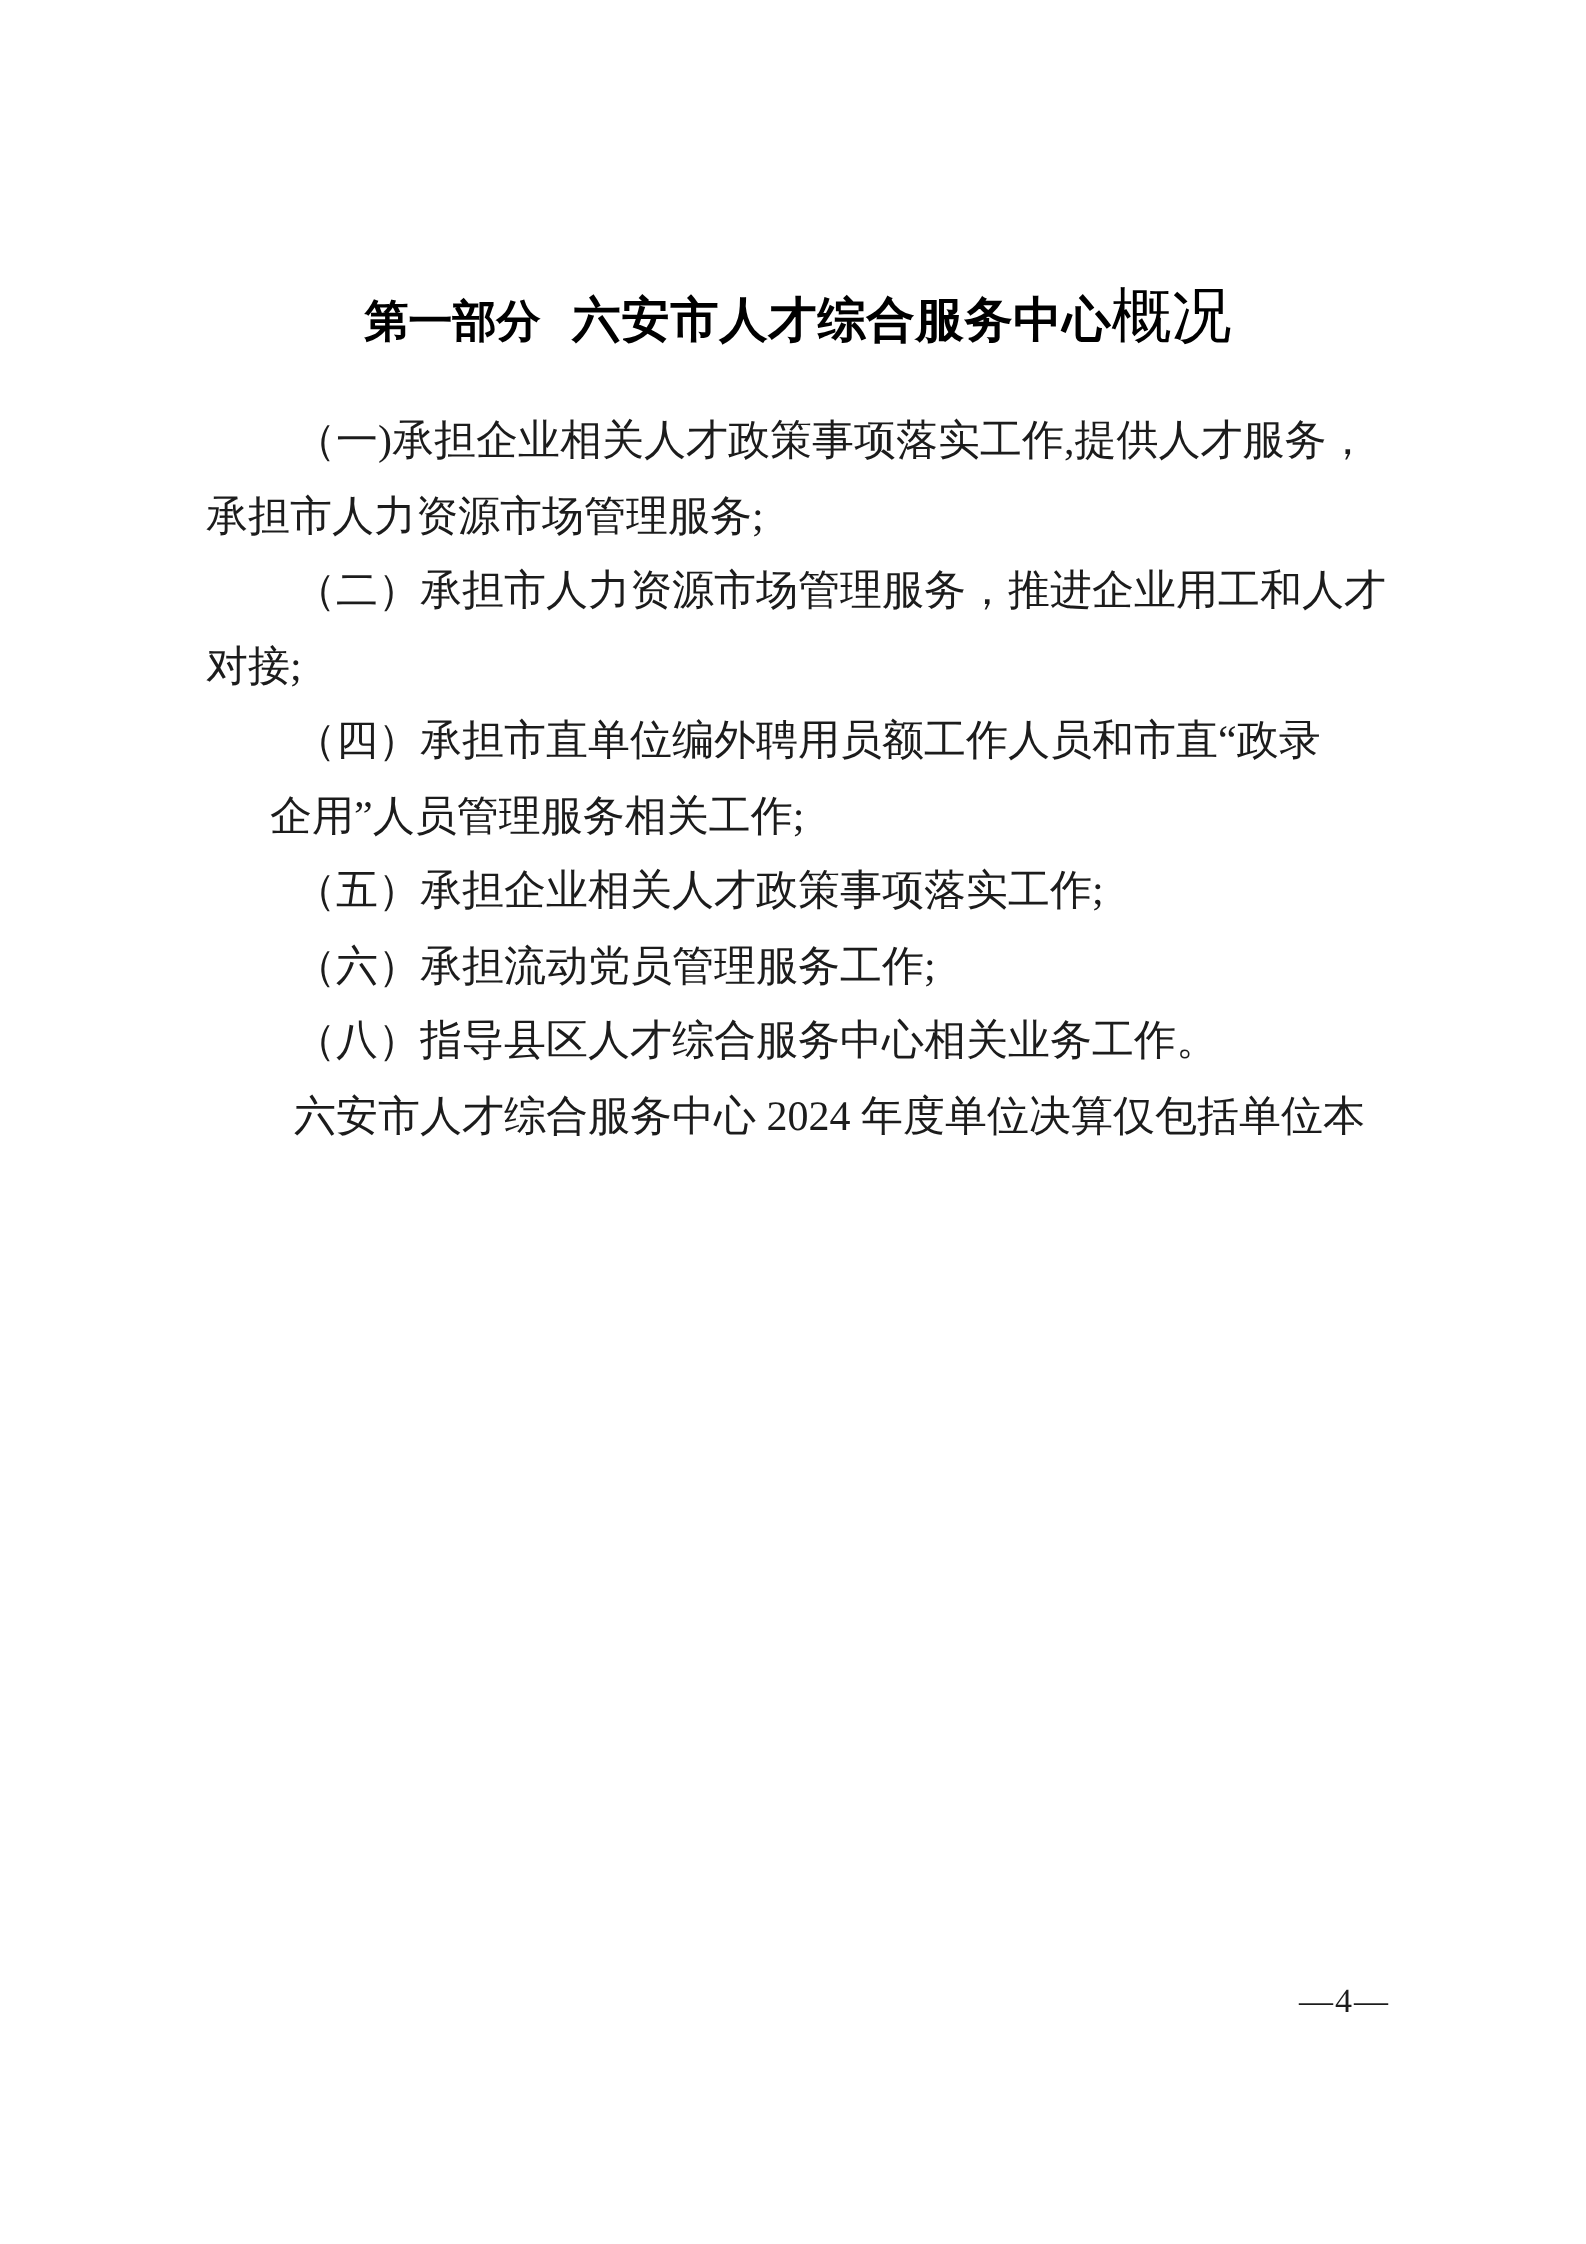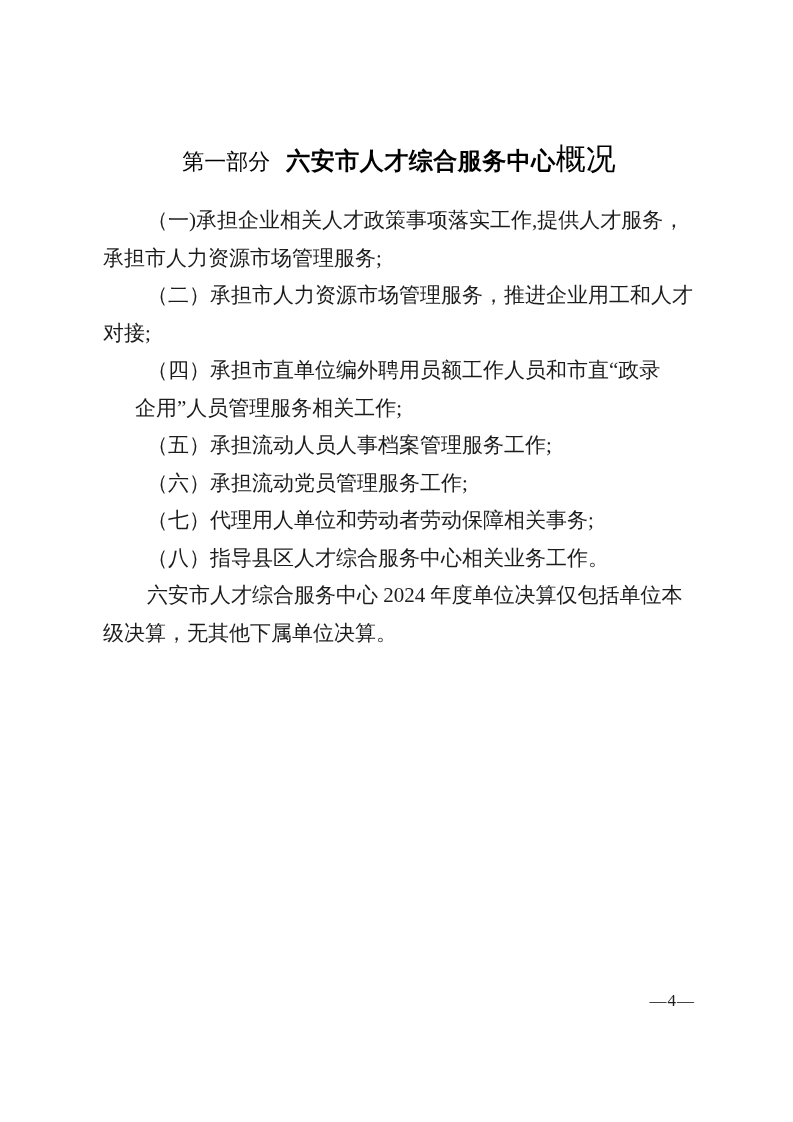--- a/index.html
+++ b/index.html
@@ -26,21 +26,21 @@
   .doc-title {
     text-align: center;
     line-height: 32px;
     margin-bottom: 22px;
     white-space: nowrap;
     font-family: "Liberation Sans", "DejaVu Sans", sans-serif;
     color: #000000;
   }
   .t-prefix {
     font-size: 22px;
-    font-weight: 400;
+    font-weight: 700;
     margin-right: 16px;
   }
   .t-emph {
     font-size: 24px;
     font-weight: 800;
     letter-spacing: 0.5px;
   }
   .t-suffix {
     font-size: 30px;
     font-weight: 400;
@@ -92,25 +92,23 @@
     <div class="line indent">（一)承担企业相关人才政策事项落实工作,提供人才服务，</div>
     <div class="line">承担市人力资源市场管理服务;</div>
 
     <div class="line indent">（二）承担市人力资源市场管理服务，推进企业用工和人才</div>
     <div class="line">对接;</div>
 
 
     <div class="line indent">（四）承担市直单位编外聘用员额工作人员和市直“政录</div>
     <div class="line cont-indent">企用”人员管理服务相关工作;</div>
 
-    <div class="line indent">（五）承担流动人员人事档案管理服务工作;</div>
+    <div class="line indent">（五）承担企业相关人才政策事项落实工作;</div>
     <div class="line indent">（六）承担流动党员管理服务工作;</div>
-    <div class="line indent">（七）代理用人单位和劳动者劳动保障相关事务;</div>
     <div class="line indent">（八）指导县区人才综合服务中心相关业务工作。</div>
 
 
     <div class="line indent">六安市人才综合服务中心 2024 年度单位决算仅包括单位本</div>
-    <div class="line">级决算，无其他下属单位决算。</div>
 
   </div>
 
   <div class="page-number">—4—</div>
 </div>
 
 </body></html>

